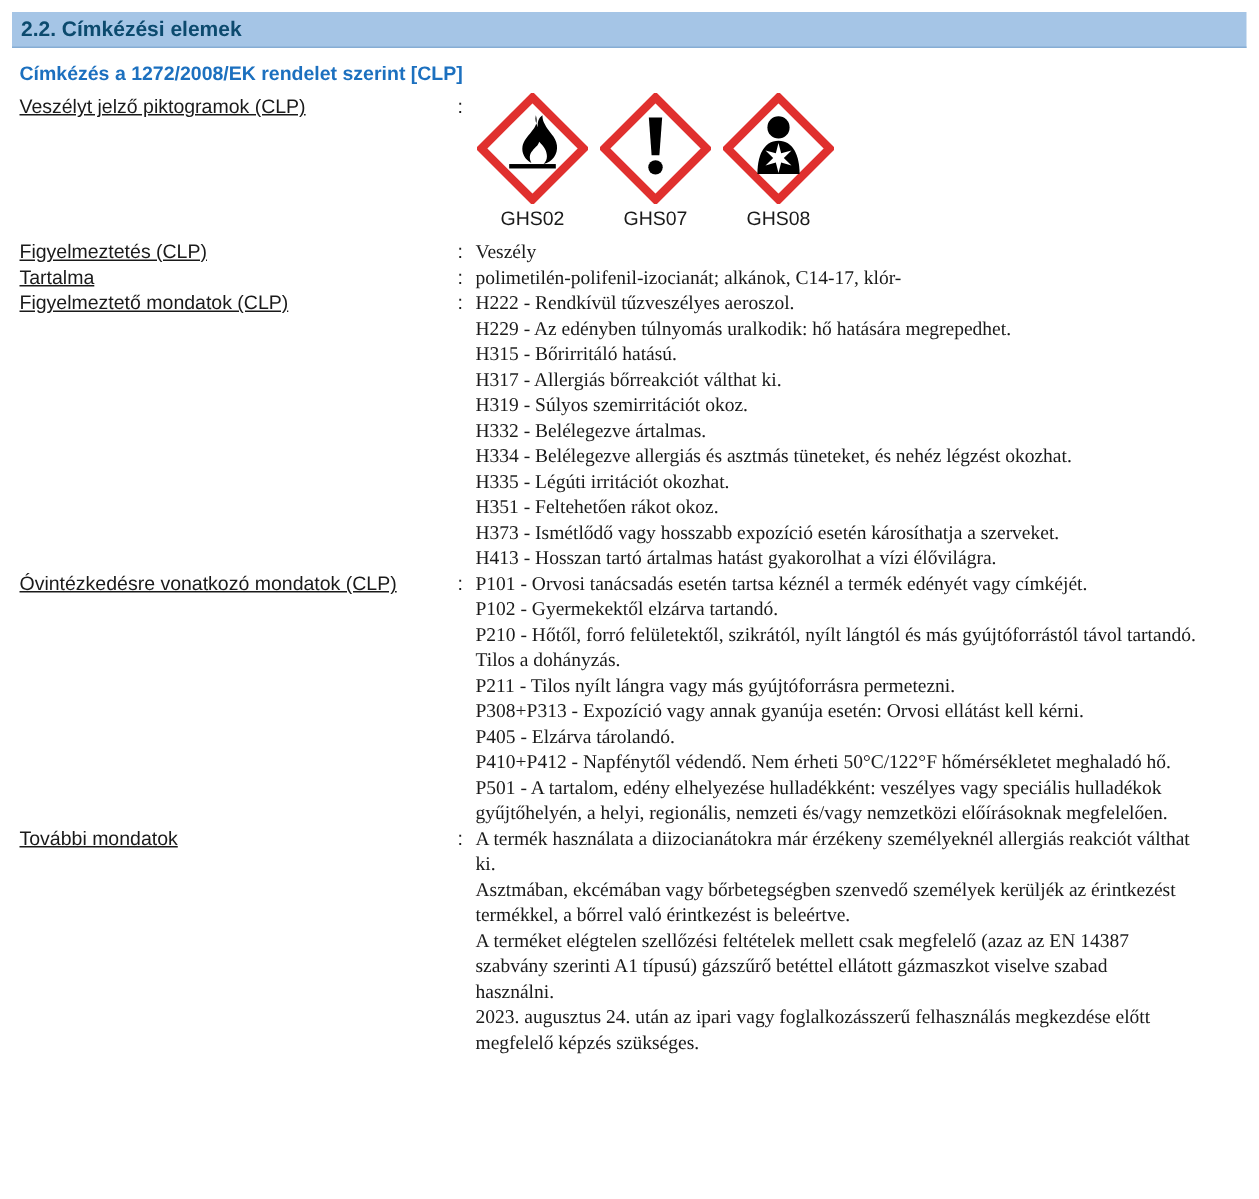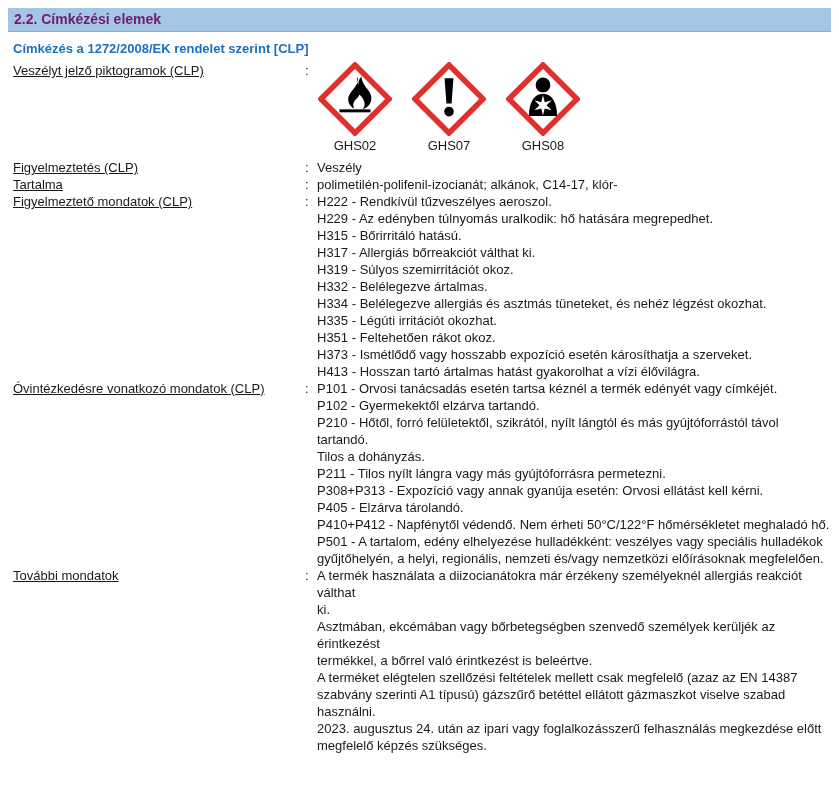--- a/index.html
+++ b/index.html
@@ -8,43 +8,43 @@
     background: #ffffff;
     font-family: "Liberation Sans", sans-serif;
     font-size: 13px;
     color: #1a1a1a;
     overflow: hidden;
   }
   .section-bar {
     margin: 8px 8px 0 8px;
     background: #a5c5e6;
     border-bottom: 1px solid #86add4;
-    color: #701a75;
+    color: #0c4a6e;
     font-weight: bold;
     font-size: 14px;
     padding: 3px 6px 4px 6px;
   }
   .subtitle {
     margin: 9px 8px 6px 13px;
     color: #1c70bf;
     font-weight: bold;
     font-size: 13px;
   }
   .row {
     display: flex;
     align-items: flex-start;
     padding-left: 13px;
     padding-right: 8px;
     line-height: 17px;
   }
   .label { width: 292px; flex: none; text-decoration: underline; }
   .colon { width: 12px; flex: none; text-align: left; }
   .value { flex: 1; }
-  .vline { line-height: 17px; }
-  .picto-strip { display: flex; gap: 18px; align-items: flex-start; }
+  .vline { line-height: 17px; font-family: Liberation Serif, serif; }
+  .picto-strip { display: flex; gap: 6px; align-items: flex-start; }
   .picto { display: flex; flex-direction: column; align-items: center; width: 76px; }
   .picto svg { width: 74px; height: 74px; display: block; }
   .picto-code { margin-top: 1px; font-size: 13px; color: #1a1a1a; }
   .rows-block { margin-top: 5px; }
 </style>
 </head>
 <body>
 
 <div class="section-bar">2.2. Címkézési elemek</div>
 

